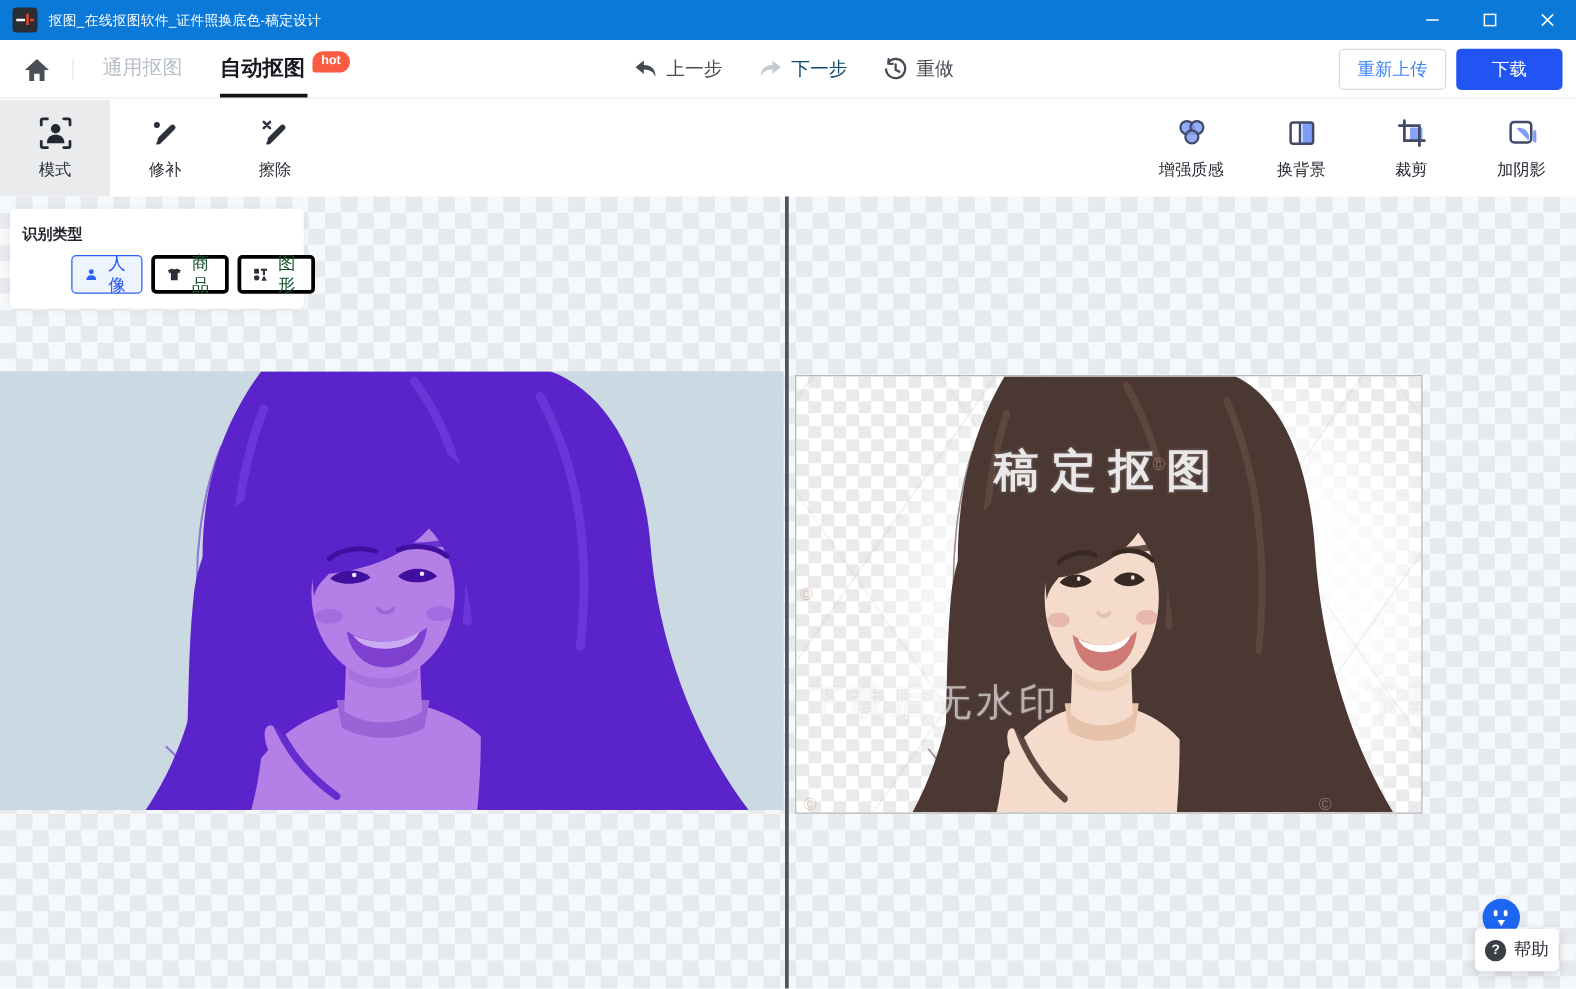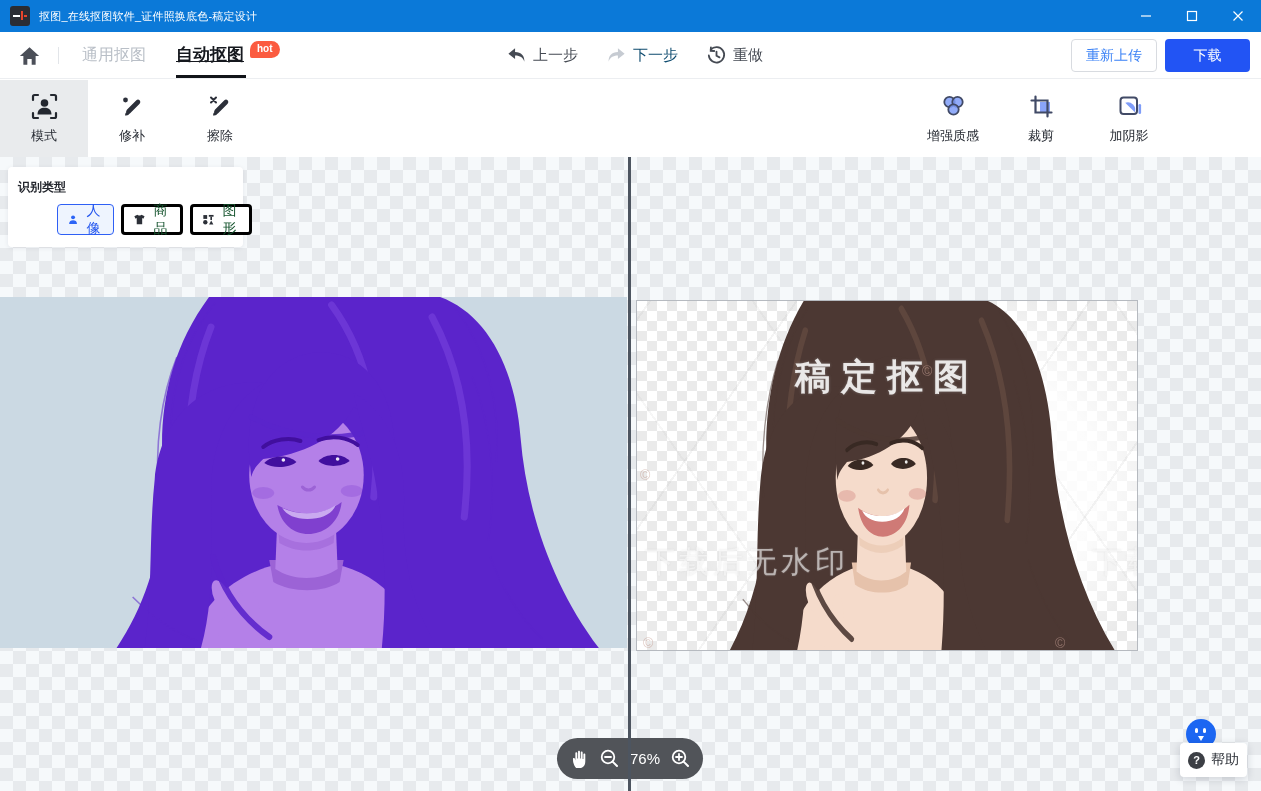--- a/index.html
+++ b/index.html
@@ -17,21 +17,21 @@
   .tb-title { margin-left:9px; font-size:11px; letter-spacing:.2px; }
   .win-controls { margin-left:auto; display:flex; height:32px; }
   .win-btn { width:46px; height:32px; display:flex; align-items:center; justify-content:center; background:transparent; border:none; cursor:pointer; }
   .win-btn svg { display:block; }
 
   
   .navbar { position:absolute; left:0; top:32px; width:1261px; height:47px; background:#fff; border-bottom:1px solid #eceef1; z-index:19; }
   .home { position:absolute; left:18px; top:13px; width:22px; height:22px; display:flex; align-items:center; justify-content:center; cursor:pointer; }
   .nav-vdiv { position:absolute; left:58px; top:15px; width:1px; height:17px; background:#e2e5e9; }
   .tab-general { position:absolute; left:82px; top:0; height:46px; line-height:46px; font-size:16px; color:#b9bfc7; cursor:pointer; }
-  .tab-auto { position:absolute; left:176px; top:0; height:46px; line-height:46px; font-size:17px; font-weight:700; color:#16191f; cursor:pointer;text-decoration:underline; }
+  .tab-auto { position:absolute; left:176px; top:0; height:46px; line-height:46px; font-size:17px; font-weight:700; color:#16191f; cursor:pointer; }
   .tab-underline { position:absolute; left:0; bottom:0; width:70px; height:3px; background:#111419; }
   .hot-badge { position:absolute; left:74px; top:9px; background:#fb5b40; color:#fff; font-size:10px; font-weight:700; line-height:1; padding:3px 7px 4px; border-radius:9px 9px 9px 2px; }
   .hist { position:absolute; left:506px; top:0; height:46px; display:flex; align-items:center; gap:28px; }
   .hist-item { display:flex; align-items:center; gap:6px; font-size:15px; color:#454a53; cursor:pointer; background:none; border:none; font-family:inherit; }
   .hist-item.disabled { color:#0c4a6e; cursor:default; }
   .btn-reupload { position:absolute; right:104px; top:7px; width:86px; height:33px; background:#fff; border:1px solid #d8dbe0; border-radius:4px; font-size:14px; color:#3b82f6; cursor:pointer; font-family:Liberation Mono, monospace; }
   .btn-download { position:absolute; right:11px; top:7px; width:85px; height:33px; background:#2254f4; border:none; border-radius:4px; font-size:14px; color:#fff; cursor:pointer; font-family:inherit; }
 
   
   .toolbar { position:absolute; left:0; top:80px; width:1261px; height:77px; background:#fff; z-index:18; }
@@ -244,20 +244,28 @@
           <g fill="#7f9df8" fill-opacity=".85" stroke="#414a66" stroke-width="1.8">
             <circle cx="9.5" cy="9" r="5.2"></circle>
               <circle cx="17.5" cy="9" r="5.2"></circle>
               <circle cx="13.5" cy="16.5" r="5.2"></circle>
           </g>
         </svg>
         <span class="tlabel">增强质感</span>
       </button>
       <button class="tool">
         <svg width="27" height="27" viewBox="0 0 27 27">
+          <rect x="14" y="5" width="8.5" height="17" fill="#7f9df8"></rect>
+          <rect x="4.5" y="5" width="18" height="17" rx="2" fill="none" stroke="#414a66" stroke-width="2"></rect>
+          <path d="M12,5 V22" stroke="#414a66" stroke-width="2"></path>
+        </svg>
+        <span class="tlabel">换背景</span>
+      </button>
+      <button class="tool">
+        <svg width="27" height="27" viewBox="0 0 27 27">
           <rect x="12" y="9" width="10" height="10" fill="#8aa4f9"></rect>
           <g fill="none" stroke="#414a66" stroke-width="2.2" stroke-linecap="round">
             <path d="M7.5,3.5 V19.5 H23.5"></path>
             <path d="M3.5,7.5 H19.5 V23.5"></path>
           </g>
         </svg>
         <span class="tlabel">裁剪</span>
       </button>
       <button class="tool">
         <svg width="27" height="27" viewBox="0 0 27 27">
@@ -316,42 +324,20 @@
             <circle cx="3.4" cy="11.6" r="3.2" fill="#2c3038"></circle>
             <rect x="8.5" y="0.8" width="7" height="2.6" fill="#2c3038"></rect>
             <rect x="10.8" y="3.4" width="2.4" height="4.8" fill="#2c3038"></rect>
             <path d="M9,15 L12,8.8 L15.2,15 Z" fill="#2c3038"></path>
           </svg>
           <span>图形</span>
         </button>
       </div>
     </div>
 
-    <div class="zoom-pill">
-      <button class="zbtn">
-        <svg width="20" height="21" viewBox="0 0 20 22">
-          <path fill="#fff" d="M7,21 C4.5,18 3.3,14.5 3.8,10.5 L5.6,10.8 L6.2,13 L6.2,5.6 C6.2,4.2 8.2,4.2 8.2,5.6 L8.2,11 L9,11 L9,3.8 C9,2.4 11,2.4 11,3.8 L11,11 L11.8,11 L11.8,4.6 C11.8,3.2 13.8,3.2 13.8,4.6 L13.8,11.4 L14.6,11.4 L14.6,6.8 C14.6,5.4 16.6,5.4 16.6,6.8 L16.6,14 C16.6,18 14.5,21 11,21 Z"></path>
-        </svg>
-      </button>
-      <button class="zbtn">
-        <svg width="21" height="21" viewBox="0 0 21 21">
-          <circle cx="9" cy="9" r="6.3" fill="none" stroke="#fff" stroke-width="1.8"></circle>
-          <path d="M13.6,13.6 L18,18" stroke="#fff" stroke-width="2" stroke-linecap="round"></path>
-          <path d="M6,9 H12" stroke="#fff" stroke-width="1.8" stroke-linecap="round"></path>
-        </svg>
-      </button>
-      <span class="zoom-level">76%</span>
-      <button class="zbtn">
-        <svg width="21" height="21" viewBox="0 0 21 21">
-          <circle cx="9" cy="9" r="6.3" fill="none" stroke="#fff" stroke-width="1.8"></circle>
-          <path d="M13.6,13.6 L18,18" stroke="#fff" stroke-width="2" stroke-linecap="round"></path>
-          <path d="M6,9 H12 M9,6 V12" stroke="#fff" stroke-width="1.8" stroke-linecap="round"></path>
-        </svg>
-      </button>
-    </div>
 
     <div class="divider"></div>
 
     <span class="chat-bubble">
         <i class="e1"></i>
         <i class="e2"></i>
         <i class="mo"></i>
       </span>
     <button class="help-card">
       <span class="q-circle">?</span>

